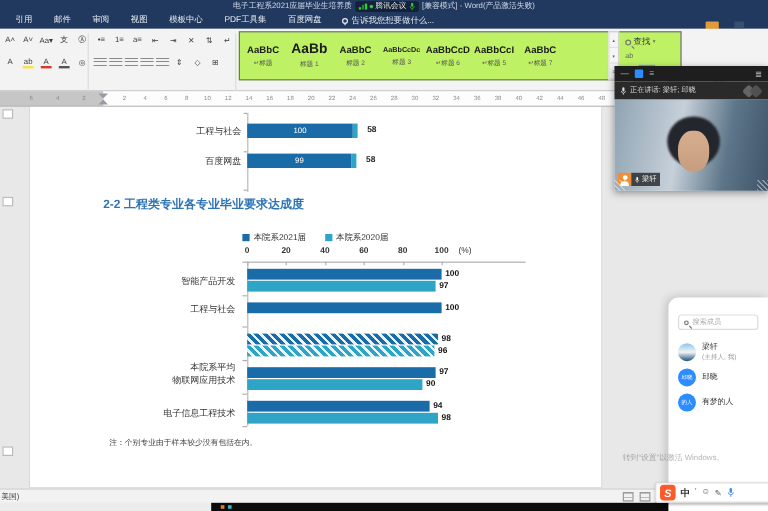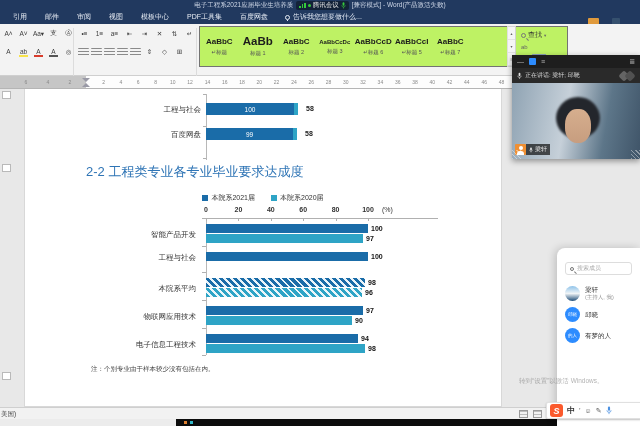--- a/index.html
+++ b/index.html
@@ -76,21 +76,21 @@
   .fold{position:absolute;width:9px;height:8px;background:#fff;border:1px solid #b9b9b9}
 
   .tc-label{position:absolute;width:176px;text-align:right;font-size:7.5px;color:#333}
   .tc-bar{position:absolute;left:181px;height:12px;background:#1a6ca8;color:#fff;font-size:6.5px;display:flex;align-items:center;justify-content:center}
   .tc-sliver{position:absolute;height:12px;width:4px;background:#2ea4c6}
   .tc-sec{position:absolute;font-size:7px;font-weight:bold;color:#222}
   .axisv{position:absolute;background:#b8b8b8;width:1px}
   .axish{position:absolute;background:#b0b0b0;height:1px}
   .tick{position:absolute;background:#b0b0b0}
 
-  .h22{position:absolute;left:61px;top:74px;font-size:13px;font-weight:normal;color:#2e74b5}
+  .h22{position:absolute;left:61px;top:74px;font-size:10px;font-weight:bold;color:#2e74b5}
 
   .legend{position:absolute;left:0;right:0;top:104px;display:flex;justify-content:center;gap:16px;font-size:7px;color:#333}
   .legend .li{display:flex;align-items:center;gap:3px}
   .lsq{width:6px;height:6px;display:inline-block}
   .xtick{position:absolute;top:117px;transform:translateX(-50%);font-size:7px;font-weight:bold;color:#333}
   .xunit{position:absolute;top:117px;font-size:7px;color:#333}
   .cat{position:absolute;left:0;width:176px;text-align:right;font-size:7.5px;color:#333}
   .mbar{position:absolute;left:181px;height:9px}
   .bar-dark{background:#1a6ca8}
   .bar-light{background:#2ea4c6}
@@ -376,21 +376,21 @@
         <div class="tick" style="left: 177px; top: 239px; width: 4px; height: 1px;"></div>
         <div class="tick" style="left: 177px; top: 266px; width: 4px; height: 1px;"></div>
         <div class="cat" style="top: 141px; padding-right: 5px;">智能产品开发</div>
         <div class="mbar bar-dark" style="top: 135px; width: 162px;"></div>
         <div class="mval" style="top: 135px; left: 346px;">100</div>
         <div class="mbar bar-light" style="top: 145px; width: 157px;"></div>
         <div class="mval" style="top: 145px; left: 341px;">97</div>
         <div class="cat" style="top: 164px; padding-right: 5px;">工程与社会</div>
         <div class="mbar bar-dark" style="top: 163px; width: 162px;"></div>
         <div class="mval" style="top: 163px; left: 346px;">100</div>
-        <div class="cat" style="top: 195px; padding-right: 5px;">本院系平均</div>
+        <div class="cat" style="top: 212px; padding-right: 5px;">本院系平均</div>
         <div class="mbar hatch-dark" style="top: 189px; width: 159px;"></div>
         <div class="mval" style="top: 189px; left: 343px;">98</div>
         <div class="mbar hatch-light" style="top: 199px; width: 156px;"></div>
         <div class="mval" style="top: 199px; left: 340px;">96</div>
         <div class="cat" style="top: 223px; padding-right: 5px;">物联网应用技术</div>
         <div class="mbar bar-dark" style="top: 217px; width: 157px;"></div>
         <div class="mval" style="top: 217px; left: 341px;">97</div>
         <div class="mbar bar-light" style="top: 227px; width: 146px;"></div>
         <div class="mval" style="top: 227px; left: 330px;">90</div>
         <div class="cat" style="top: 251px; padding-right: 5px;">电子信息工程技术</div>

